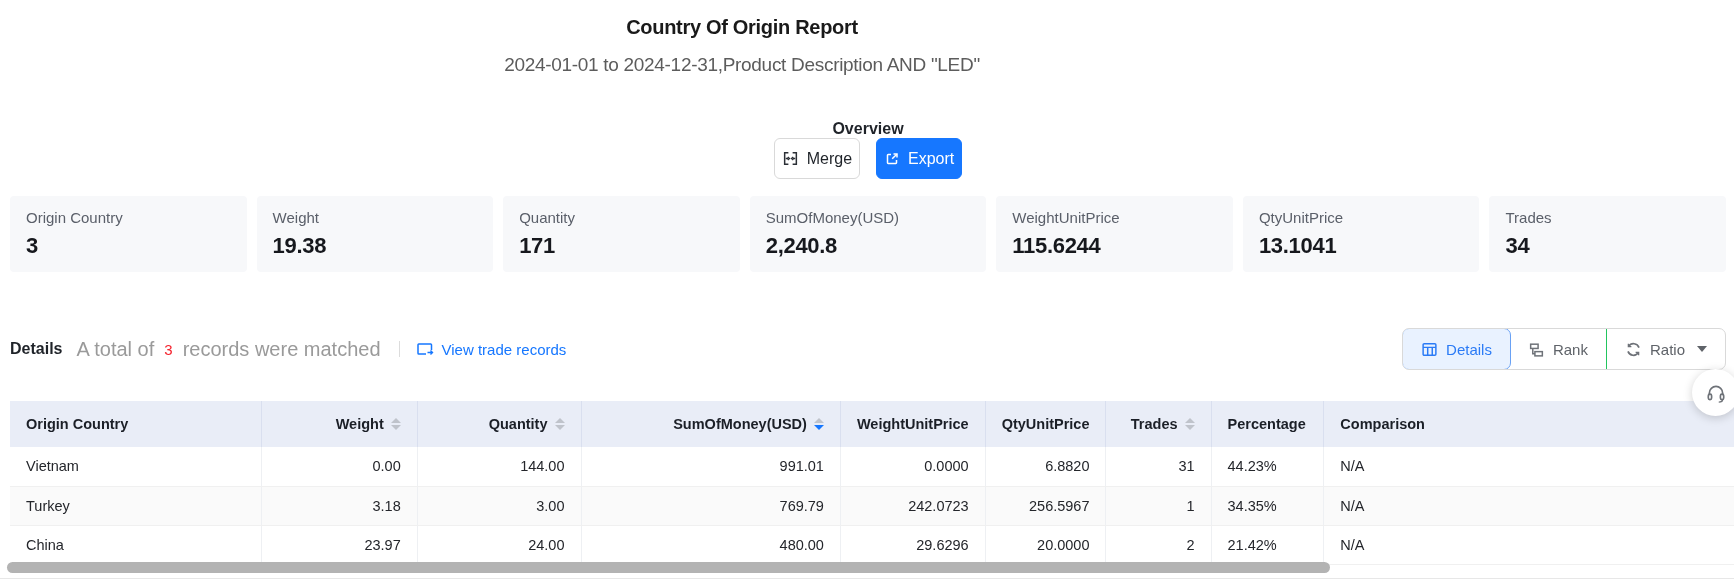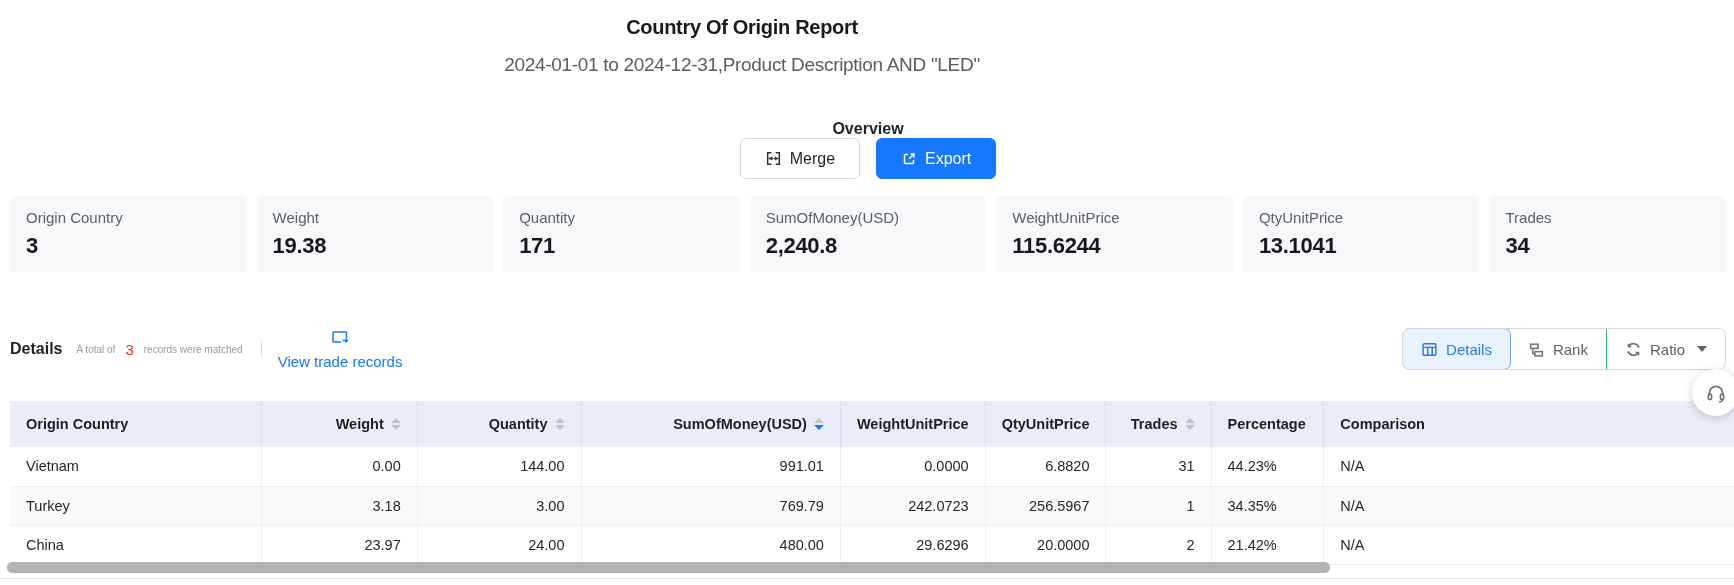--- a/index.html
+++ b/index.html
@@ -10,39 +10,39 @@
   
   .report-head { width:calc(100% - 250px); text-align:center; padding-top:16px; }
   .report-title { font-size:20px; font-weight:bold; color:#1a1a1a; letter-spacing:-0.3px; }
   .report-subtitle { margin-top:15px; font-size:19px; color:#5c5c5c; letter-spacing:-0.3px; }
 
   
   .overview-bar { display:flex; justify-content:space-between; align-items:center;
     padding:0 8px 0 10px; margin-top:44px;flex-direction:column; }
   .section-heading { font-size:16px; font-weight:bold; color:#1f2329; }
   .btn-row { display:flex; gap:16px; }
-  .btn { display:flex; align-items:center; gap:8px; height:41px; padding:0 24px;
+  .btn { display:flex; align-items:center; gap:8px; height:41px; padding:0 7px;
     border-radius:6px; font-size:16px; cursor:pointer; }
   .btn-plain { background:#fff; border:1px solid #d9d9d9; color:#1f2329; }
   .btn-primary { background:#1677ff; border:1px solid #1677ff; color:#fff; }
 
   
   .cards { display:flex; gap:10px; padding:0 8px 0 10px; margin-top:17px; }
   .card { flex:1; background:#f7f8fa; border-radius:4px; height:76px; padding:13px 16px; }
   .card-label { font-size:15px; color:#5a5f69; }
   .card-value { margin-top:7px; font-size:22px; font-weight:bold; color:#16181d; letter-spacing:-0.3px; }
 
   
   .details-bar { display:flex; justify-content:space-between; align-items:center;
     padding:0 8px 0 10px; margin-top:56px; }
   .details-left { display:flex; align-items:center; }
-  .muted { color:#9a9a9a; font-size:10px; }
+  .muted { color:#9a9a9a; font-size:20px; }
   .count-red { color:#f5222d; font-size:15px; margin:0 10px; }
   .v-divider { width:1px; height:16px; background:#dcdcdc; margin:0 16px 0 18px; }
-  .trade-link { display:flex; align-items:center; gap:8px; color:#1677ff; font-size:15px; cursor:pointer;flex-direction:column; }
+  .trade-link { display:flex; align-items:center; gap:8px; color:#1677ff; font-size:15px; cursor:pointer; }
   .details-left .section-heading { margin-right:14px; }
 
   .seg-group { display:flex; align-items:stretch; height:42px; border:1px solid #d9d9d9;
     border-radius:7px; background:#fff; overflow:hidden; }
   .seg { display:flex; align-items:center; gap:8px; padding:0 18px; font-size:15px;
     color:#5f6369; cursor:pointer; border-right:1px solid #22c55e; }
   .seg:last-child { border-right:none; }
   .seg.active { background:#e9f2ff; color:#2b7bf6; border:1px solid #69a1f4;
     border-radius:7px; margin:-1px; position:relative; z-index:2; }
   .caret-down { width:0; height:0; border-left:5px solid transparent; border-right:5px solid transparent;

